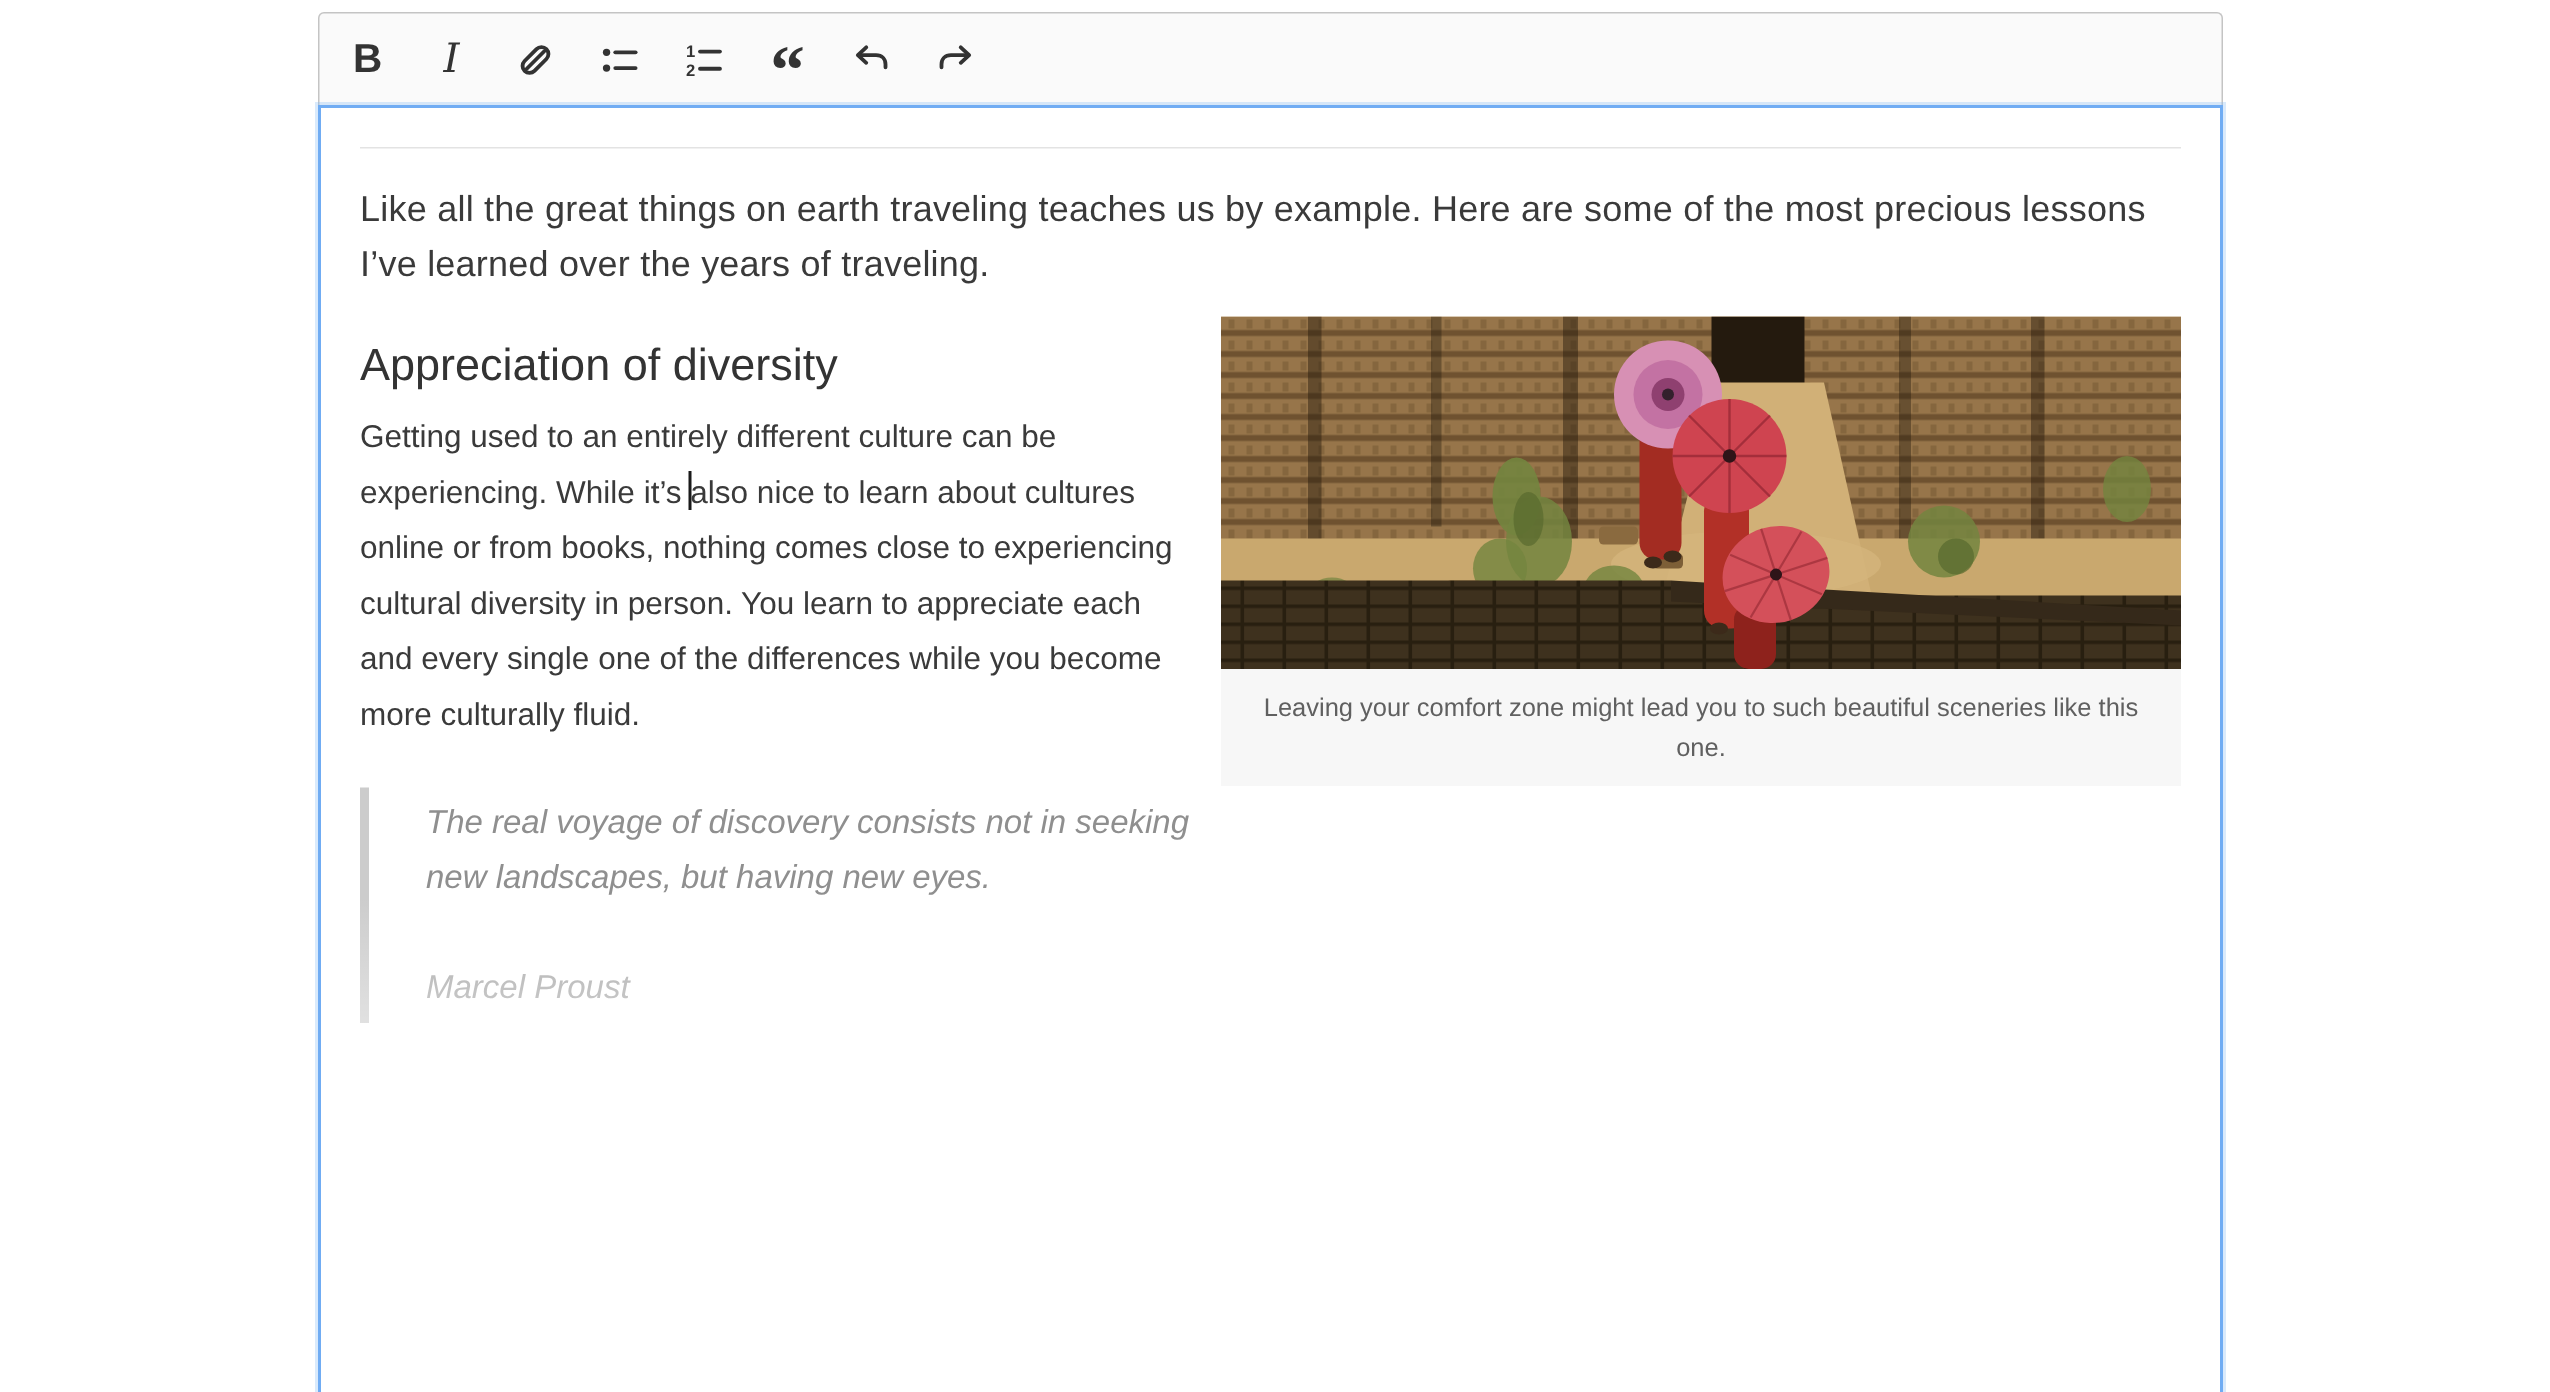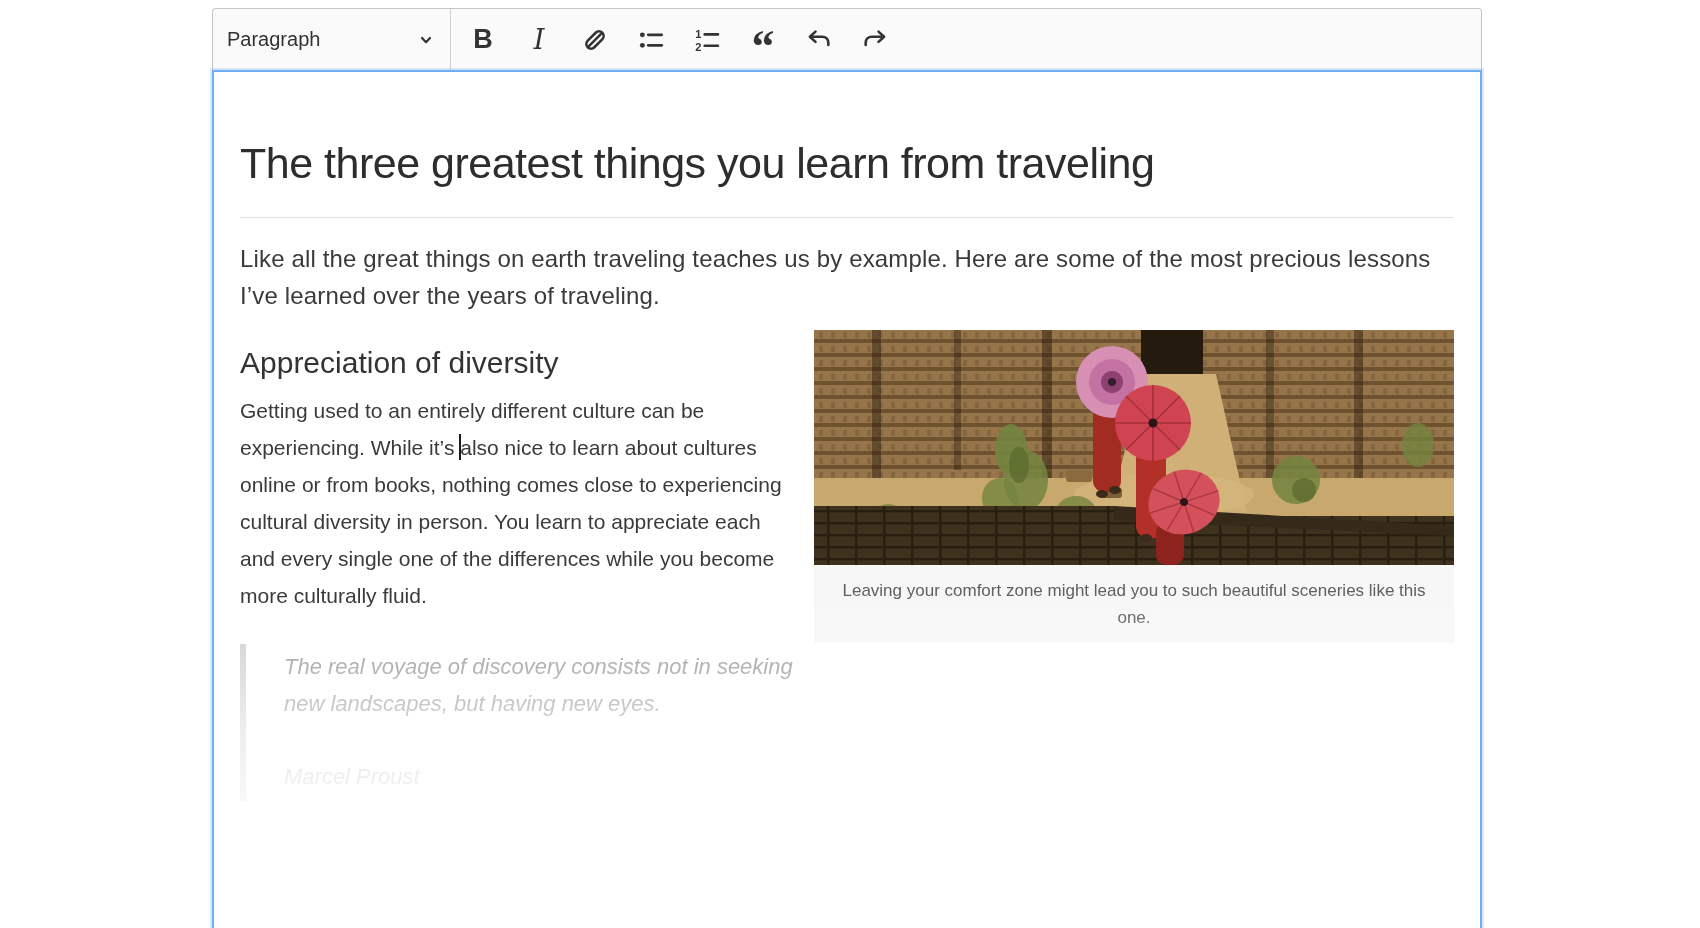--- a/index.html
+++ b/index.html
@@ -94,26 +94,20 @@
       #ffffff 100%);
     pointer-events:none;
   }
 </style>
 </head>
 <body>
 
 <div class="editor">
 
   <div class="toolbar">
-    <button class="dropdown">
-      <span>Paragraph</span>
-      <svg width="16" height="16" viewBox="0 0 16 16">
-        <path class="icon-stroke" d="M4 6 L8 10.2 L12 6"></path>
-      </svg>
-    </button>
 
     <div class="toolbar-buttons">
 
       <button class="tbtn">
         <span class="glyph bold-glyph">B</span>
       </button>
 
       <button class="tbtn">
         <span class="glyph italic-glyph">I</span>
       </button>
@@ -161,21 +155,20 @@
           <path class="icon-stroke" d="M15 4.8 L19.8 9.2 L15 13.6"></path>
           <path class="icon-stroke" d="M19.2 9.2 H9.4 C6 9.2 4 11.5 4 14.4 V16.2"></path>
         </svg>
       </button>
 
     </div>
   </div>
 
   <div class="content">
 
-    <h2 class="doc-title">The three greatest things you learn from traveling</h2>
 
     <hr class="title-divider">
 
     <p class="intro">Like all the great things on earth traveling teaches us by example. Here are some of the most precious lessons I’ve learned over the years of traveling.</p>
 
     <figure class="side-image">
       <svg class="photo" viewBox="0 0 640 235" preserveAspectRatio="none">
         <defs>
           <pattern id="strata" width="12" height="14" patternUnits="userSpaceOnUse">
             <rect width="12" height="14" fill="#97754a"></rect>

